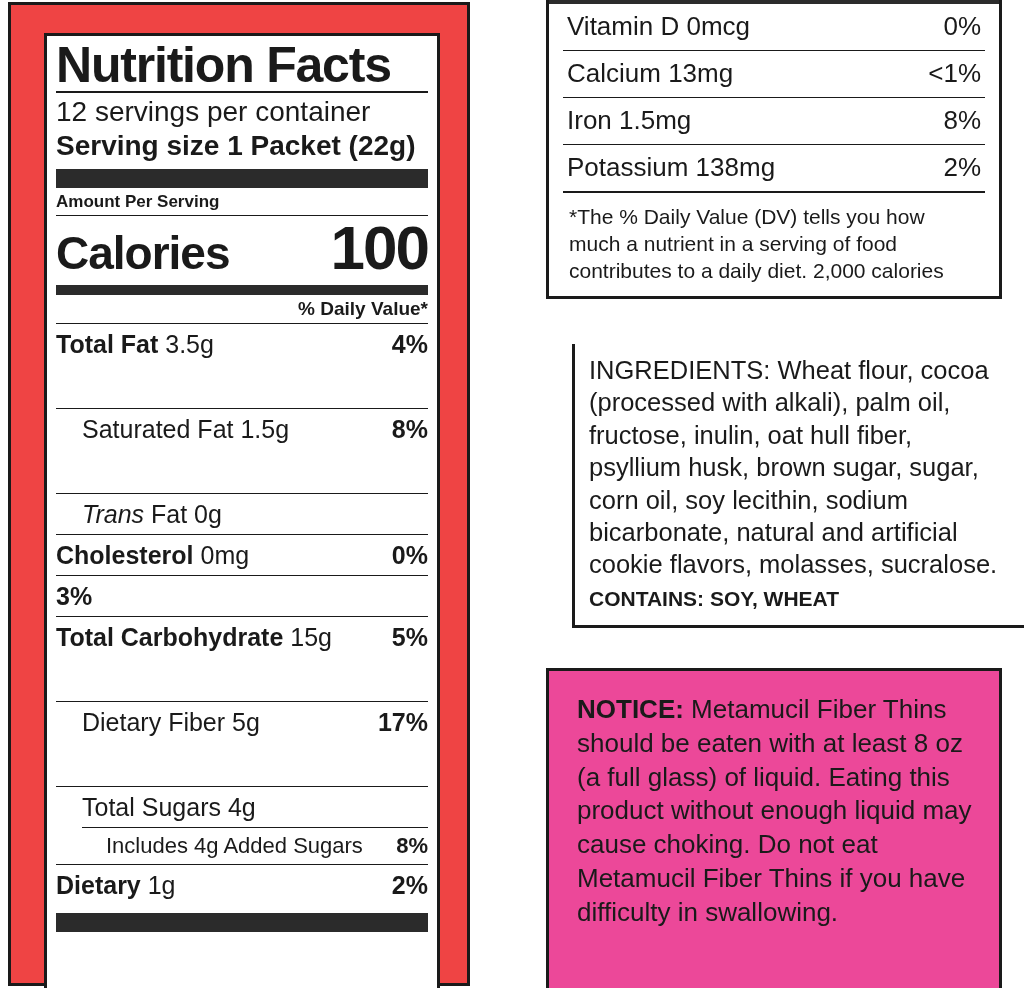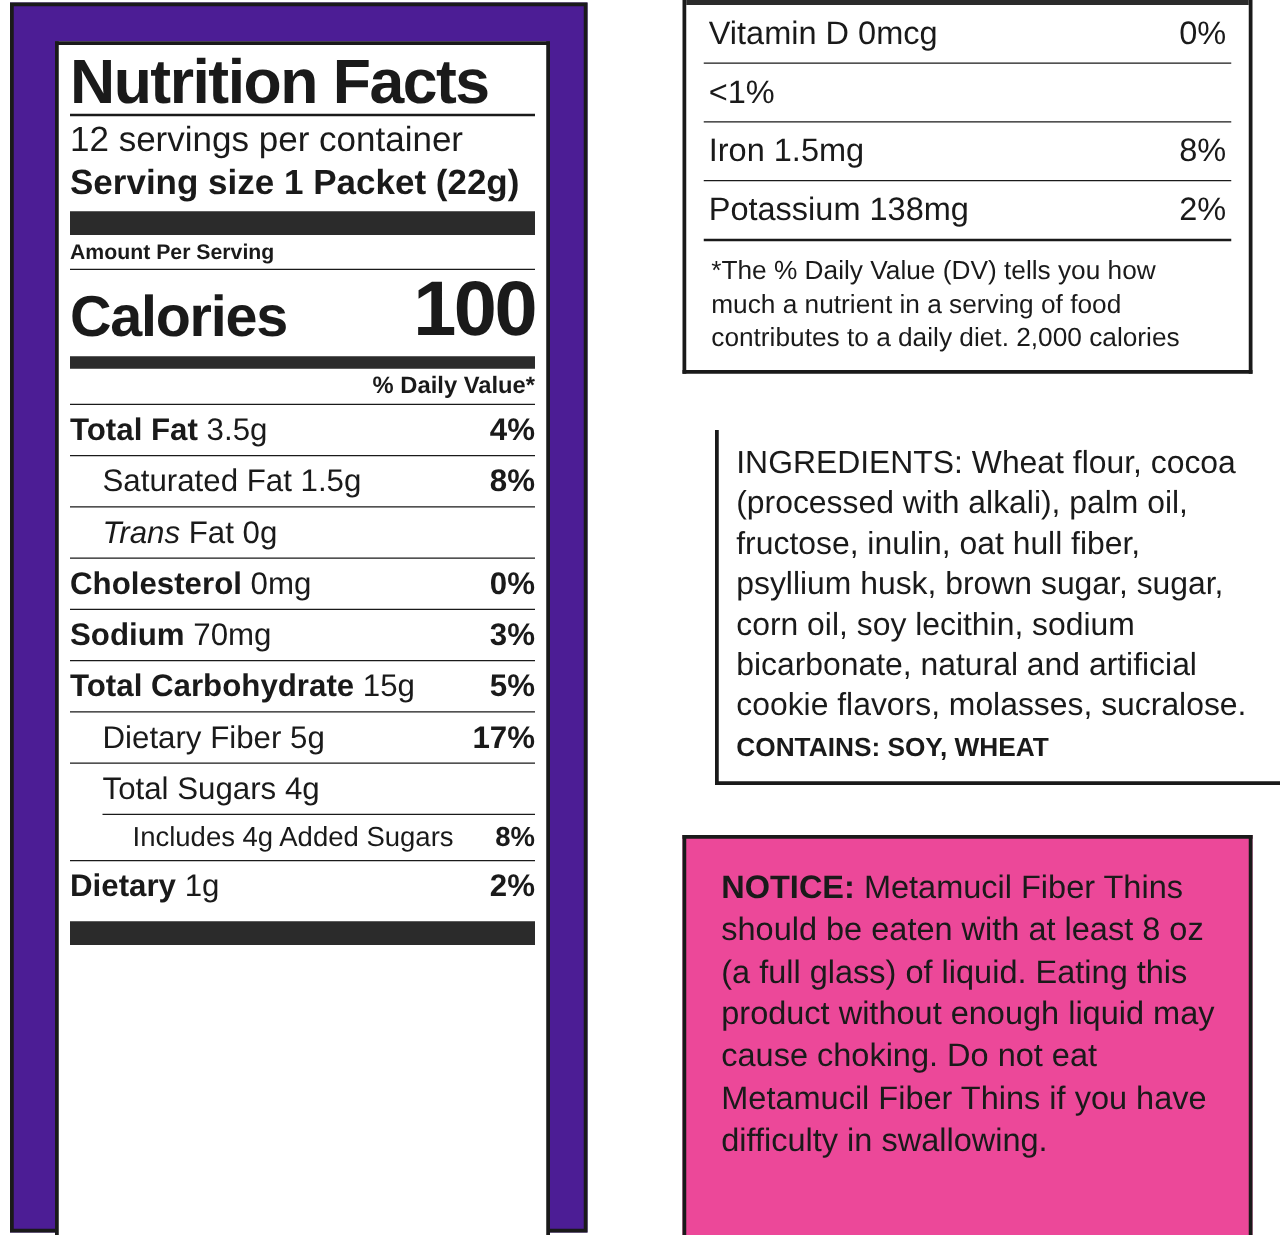--- a/index.html
+++ b/index.html
@@ -18,21 +18,21 @@
   }
 
   
   .nf-outer {
     position: absolute;
     left: 8px;
     top: 2px;
     width: 462px;
     height: 984px;
     border: 3px solid #1a1a1a;
-    background: #4c1d95;
+    background: #ef4444;
   }
   .nf-inner {
     position: absolute;
     left: 33px;
     top: 28px;
     width: 396px;
     height: 960px;
     border: 3px solid #1a1a1a;
     border-bottom: none;
     background: #fff;
@@ -100,21 +100,21 @@
     font-size: 25px;
     line-height: 1.12;
     padding: 6px 0 6px 0;
     border-top: 1px solid #1a1a1a;
   }
   .row.no-rule { border-top: none; }
   .row .lbl { white-space: nowrap; }
   .row .pct { font-weight: bold; white-space: nowrap; }
   .b { font-weight: bold; }
   .i { font-style: italic; }
-  .ind1 { padding-left: 26px; }
+  .ind1 { padding-left: 26px; margin-top: 44px; }
   .ind3 { padding-left: 50px; }
   .row.small { font-size: 22px; }
   .vit-box {
     position: absolute;
     left: 546px;
     top: -6px;
     width: 456px;
     border: 3px solid #1a1a1a;
     border-top: none;
     padding: 0 14px 8px 14px;
@@ -216,21 +216,20 @@
         <span class="lbl"><span class="i">Trans</span><span> Fat 0g</span></span>
         <span class="pct"></span>
       </div>
 
       <div class="row">
         <span class="lbl"><span class="b">Cholesterol</span><span> 0mg</span></span>
         <span class="pct">0%</span>
       </div>
 
       <div class="row">
-        <span class="lbl"><span class="b">Sodium</span><span> 70mg</span></span>
         <span class="pct">3%</span>
       </div>
 
       <div class="row">
         <span class="lbl"><span class="b">Total Carbohydrate</span><span> 15g</span></span>
         <span class="pct">5%</span>
       </div>
 
       <div class="row ind1">
         <span class="lbl"><span>Dietary Fiber</span><span> 5g</span></span>
@@ -257,20 +256,21 @@
   </div>
 
   <div class="vit-box">
     <div class="vit-topbar"></div>
 
     <div class="vrow">
       <span>Vitamin D 0mcg</span>
       <span class="pctv">0%</span>
     </div>
     <div class="vrow">
+      <span>Calcium 13mg</span>
       <span class="pctv">&lt;1%</span>
     </div>
     <div class="vrow">
       <span>Iron 1.5mg</span>
       <span class="pctv">8%</span>
     </div>
     <div class="vrow" style="border-bottom:2px solid #1a1a1a;">
       <span>Potassium 138mg</span>
       <span class="pctv">2%</span>
     </div>

